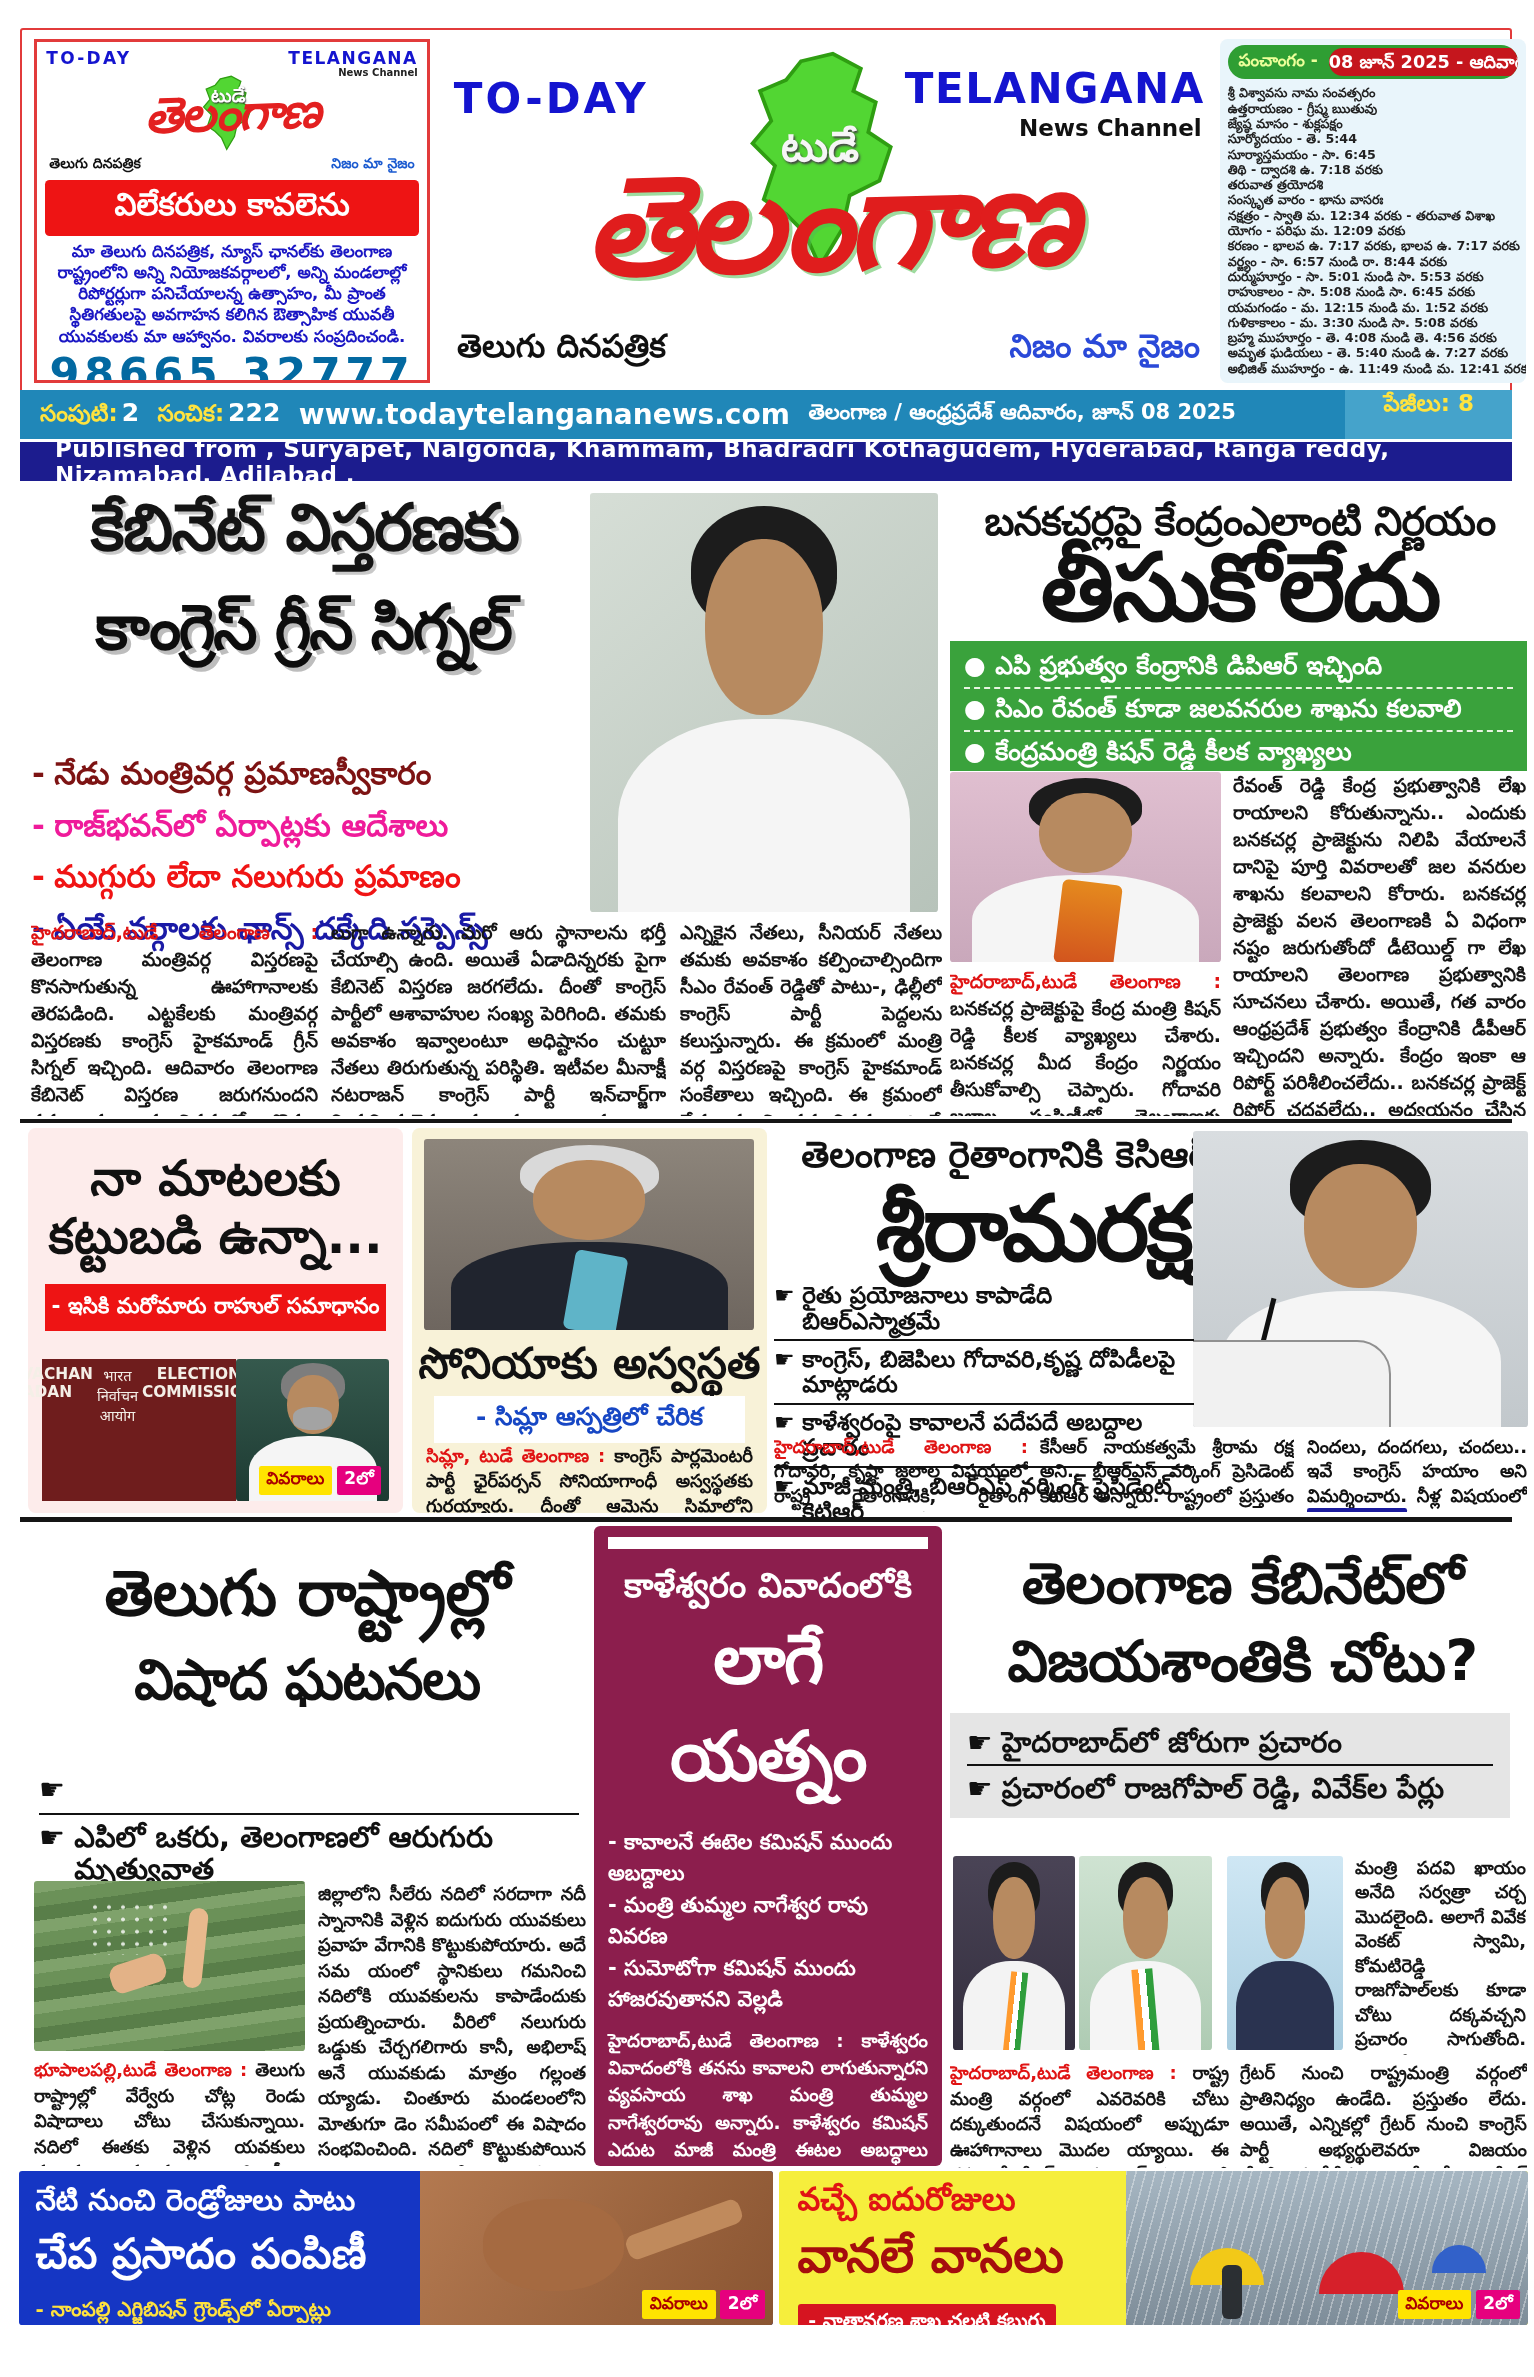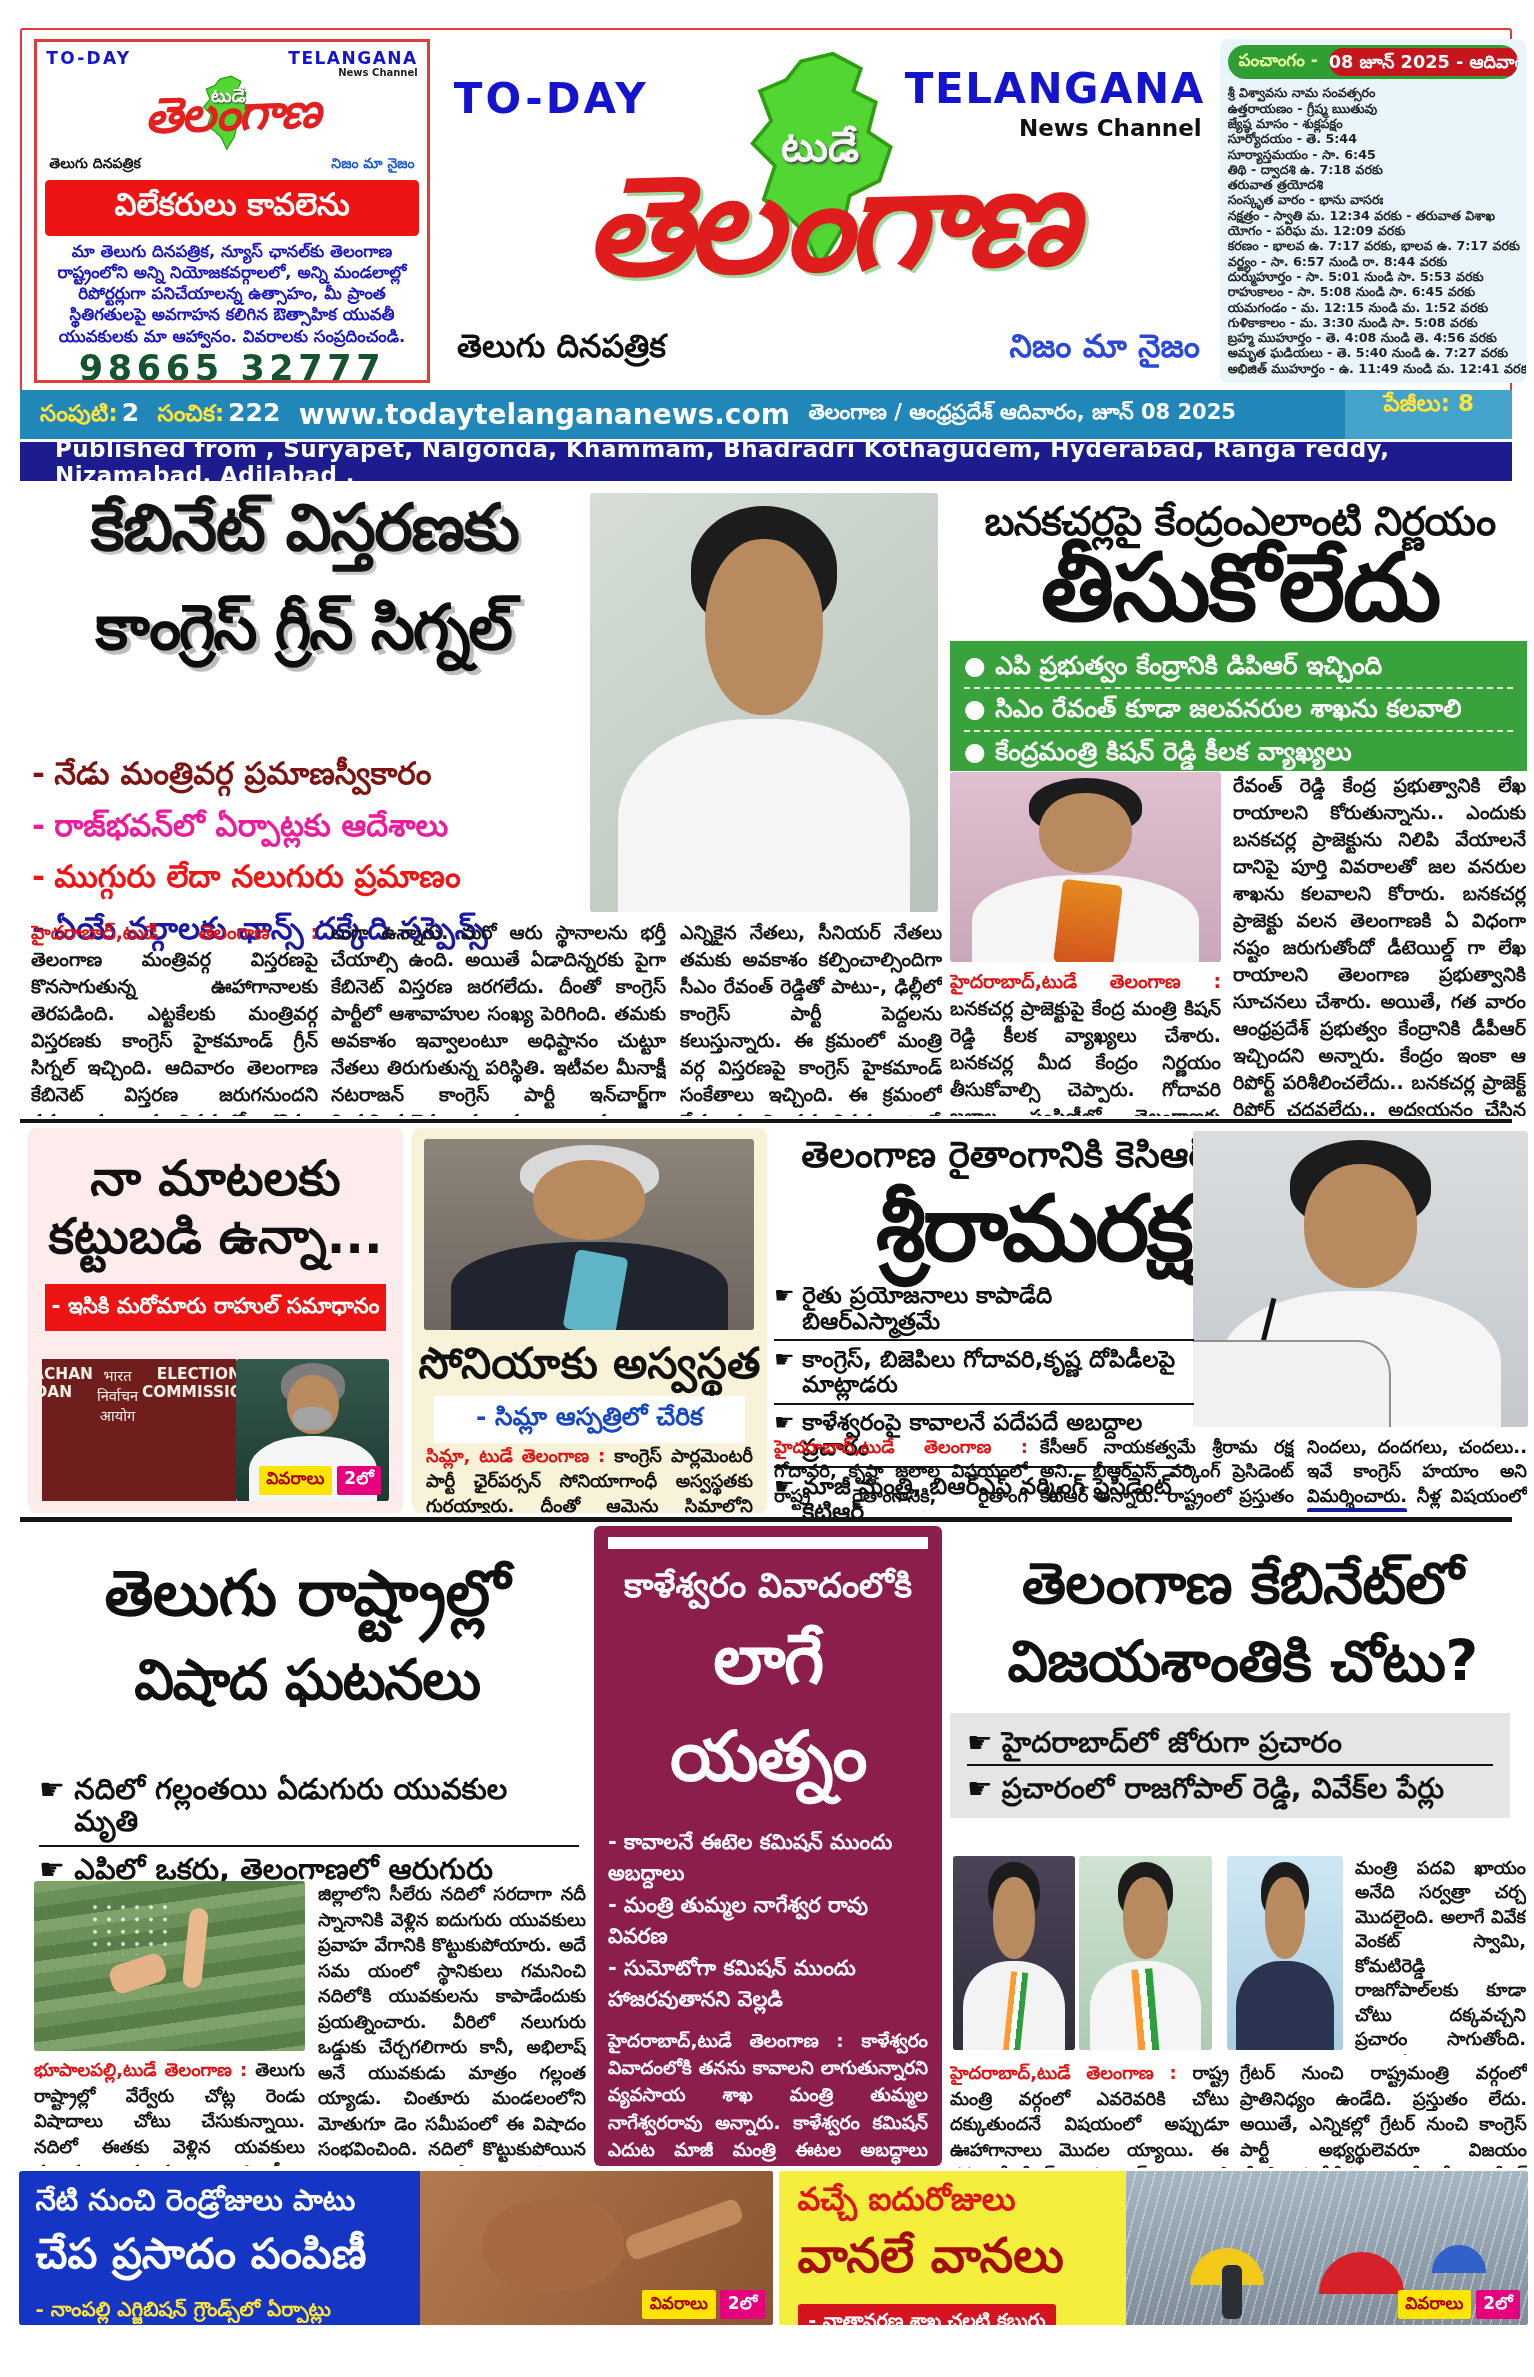--- a/index.html
+++ b/index.html
@@ -17,21 +17,21 @@
   .ad-nc{color:#222;font-weight:700;font-size:10px;text-align:right;margin-top:-1.5px;}
   .ad-script-zone{position:relative;height:76px;}
   .ad-map{position:absolute;left:154px;top:-3.1px;width:74px;height:77px;}
   .ad-badge{position:absolute;left:174px;top:7.7px;color:#fff;font-weight:800;font-size:18.5px;text-shadow:0.8px 0.8px 1.5px #333;z-index:2;}
   .ad-script{position:absolute;left:0;right:0;top:7.7px;text-align:center;color:#e32020;font-size:49px;font-weight:800;font-style:italic;letter-spacing:-2.3px;transform:rotate(-2deg);z-index:1;}
   .ad-tagrow{display:flex;justify-content:space-between;padding:0 12.3px;margin-top:1.5px;}
   .ad-tl{color:#101010;font-weight:800;font-size:14px;}
   .ad-tr{color:#1a5ad0;font-weight:800;font-size:14px;}
   .ad-banner{margin:4.6px 7.7px 0;background:#ee1414;color:#fff;font-weight:800;font-size:31px;text-align:center;padding:6.2px 0;border-radius:4.6px;}
   .ad-body{padding:4.6px 9.3px 0;color:#1a16c4;font-weight:700;font-size:16.6px;line-height:1.28;text-align:center;}
-  .ad-phone{color:#14532d;font-weight:800;font-size:35px;text-align:center;letter-spacing:4.6px;margin-top:1.5px;}
+  .ad-phone{color:#0369a1;font-weight:800;font-size:43px;text-align:center;letter-spacing:4.6px;margin-top:1.5px;}
 
   .mh{left:443px;top:39px;width:771px;height:344px;background:#fff;}
   .mh-today{position:absolute;left:10.8px;top:35px;font-size:42px;color:#1414cf;font-weight:800;letter-spacing:3.1px;}
   .mh-telangana{position:absolute;right:9.3px;top:25px;font-size:42px;color:#1414cf;font-weight:800;letter-spacing:1.5px;}
   .mh-nc{position:absolute;right:12.3px;top:76px;font-size:23px;color:#111;font-weight:700;}
   .mh-map{position:absolute;left:284px;top:10.8px;width:193px;height:224px;}
   .mh-badge{position:absolute;left:338px;top:83px;color:#f6f6f6;font-weight:800;font-size:42px;text-shadow:1.5px 1.5px 2.3px #444;z-index:3;}
   .mh-script{position:absolute;left:0;right:0;top:114px;text-align:center;font-size:137px;line-height:1;color:#e01d1d;font-weight:800;font-style:italic;letter-spacing:-6.2px;text-shadow:3.1px 3.1px 0 rgba(80,190,80,.55);transform:rotate(-1.5deg);z-index:2;}
   .mh-tl{position:absolute;left:14px;bottom:10.8px;font-size:32px;font-weight:800;color:#101010;}
   .mh-tr{position:absolute;right:14px;bottom:10.8px;font-size:32px;font-weight:800;color:#2a49d8;}
@@ -424,21 +424,20 @@
     </div>
   </div>
 
   <div class="abs divline" style="left:20px;top:1517px;width:1492px;height:4.6px;"></div>
 
   <div class="abs ctr tg-h1">తెలుగు రాష్ట్రాల్లో</div>
   <div class="abs ctr tg-h2">విషాద ఘటనలు</div>
   <div class="abs tg-bullets">
     <div class="tg-b sep">
         <span>☛</span>
-        <span>నదిలో గల్లంతయి ఏడుగురు యువకుల మృతి</span>
       </div>
     <div class="tg-b">
         <span>☛</span>
         <span>ఎపిలో ఒకరు, తెలంగాణలో ఆరుగురు మృత్యువాత</span>
       </div>
   </div>
   <div class="abs scene s-water tg-photo">
     <div class="splash"></div>
     <div class="hand1"></div>
     <div class="hand2"></div>

